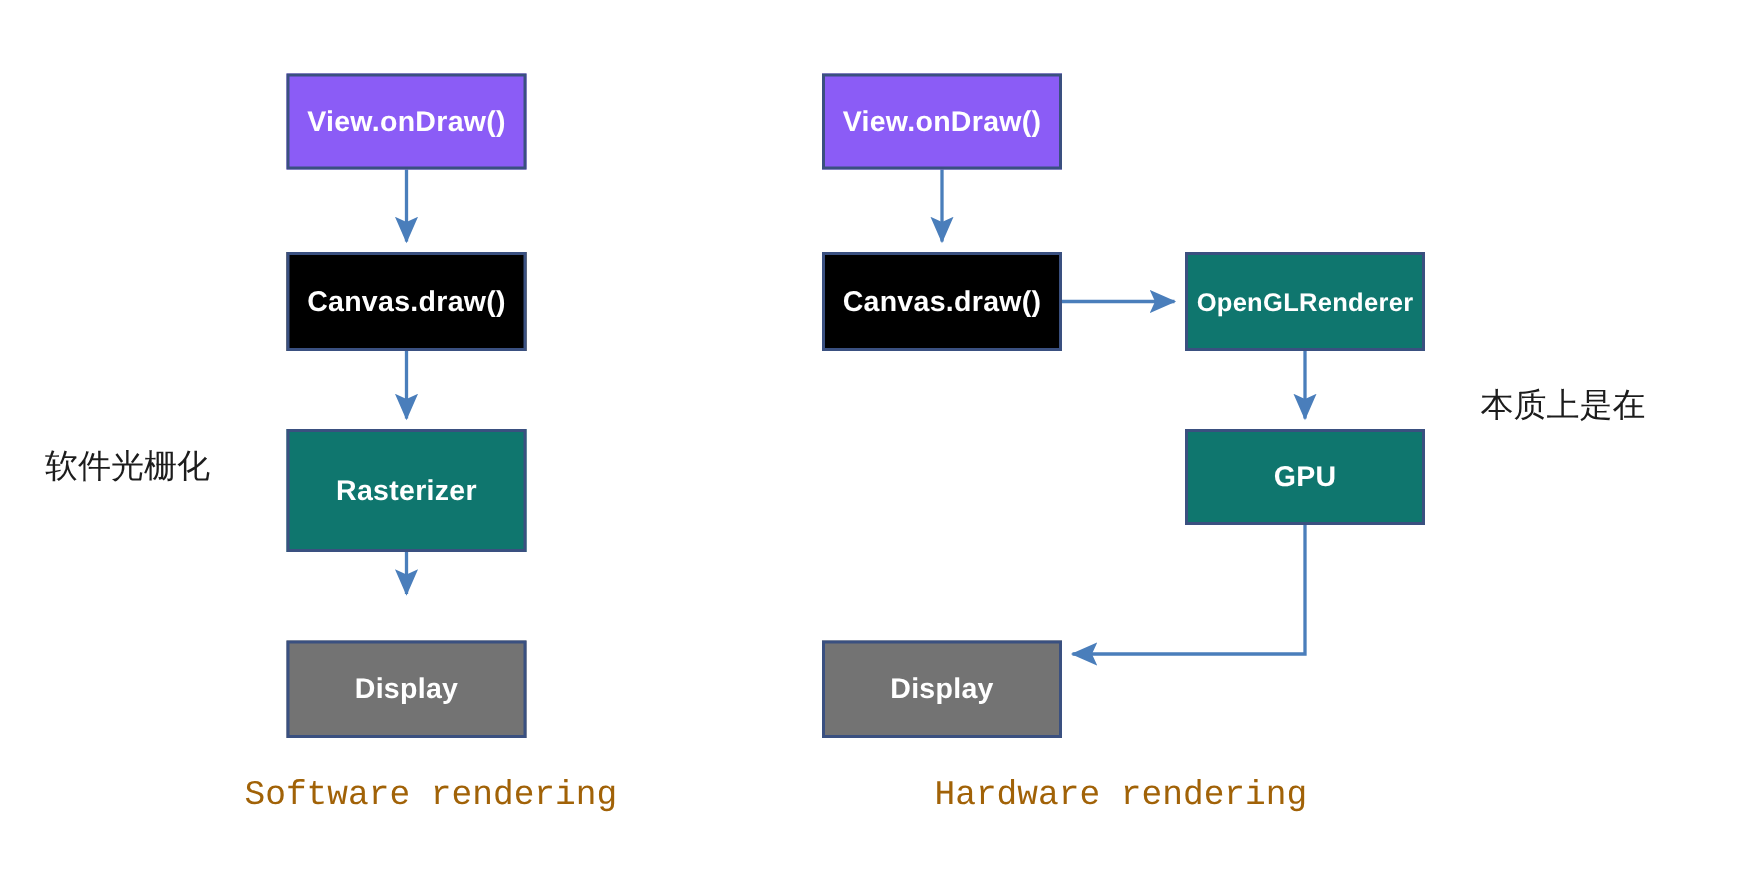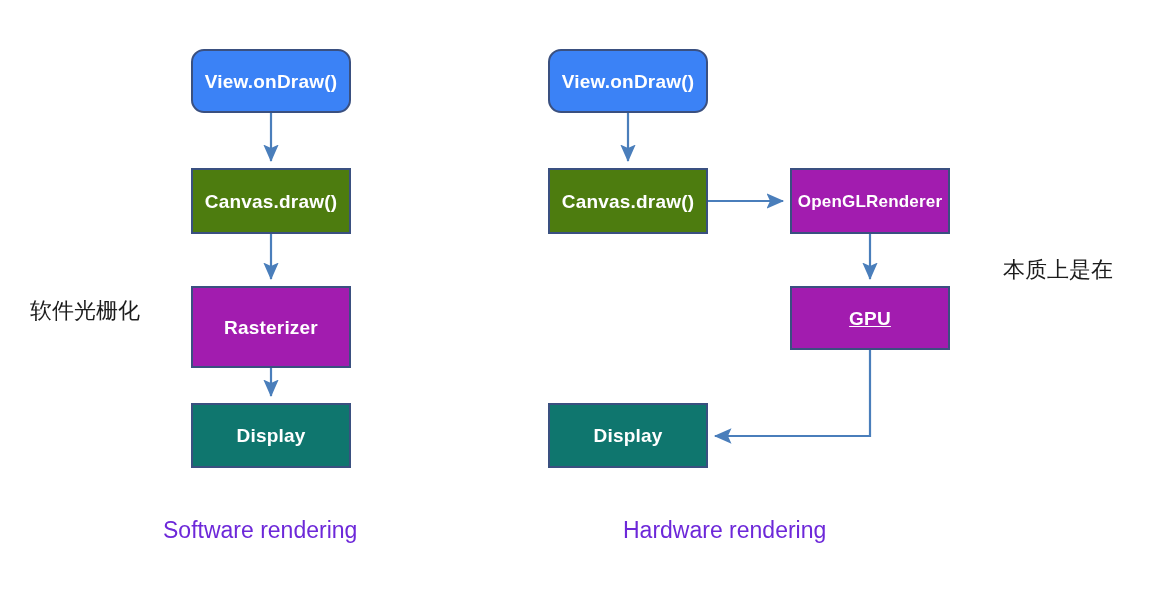--- a/index.html
+++ b/index.html
@@ -24,39 +24,40 @@
     display: flex;
     align-items: center;
     justify-content: center;
     color: #ffffff;
     font-weight: bold;
     font-size: 19px;
     letter-spacing: 0.2px;
     line-height: 1;
     white-space: nowrap;
   }
-  .node.red    { background: #3b82f6; border-radius: 13px; }
-  .node.blue   { background: #4d7c0f; }
-  .node.green  { background: #a21caf; }
-  .node.yellow { background: #0f766e; }
+  .node.red    { background: #8b5cf6; }
+  .node.blue   { background: #000000; }
+  .node.green  { background: #0f766e; }
+  .node.yellow { background: #737373; margin-top: 24px; }
 
   .edge-layer {
     position: absolute;
     left: 0;
     top: 0;
     width: 1161px;
     height: 596px;
     pointer-events: none;
   }
   .caption {
     position: absolute;
     font-size: 23px;
-    color: #6d28d9;
+    color: #a16207;
     font-weight: 400;
     white-space: nowrap;
+    font-family: Liberation Mono, monospace;
   }
   .note {
     position: absolute;
     font-size: 22px;
     color: #1c1c1c;
     line-height: 1.35;
     white-space: nowrap;
   }
 </style>
 </head>
@@ -106,27 +107,27 @@
   </div>
 
   <div class="node blue" style="left:548px; top:168px; width:160px; height:66px;">
     <span>Canvas.draw()</span>
   </div>
 
   <div class="node green" style="left:790px; top:168px; width:160px; height:66px; font-size:17px;">
     <span>OpenGLRenderer</span>
   </div>
 
-  <div class="node green" style="left:790px; top:286px; width:160px; height:64px;text-decoration:underline;">
+  <div class="node green" style="left:790px; top:286px; width:160px; height:64px;">
     <span>GPU</span>
   </div>
 
   <div class="node yellow" style="left:548px; top:403px; width:160px; height:65px;">
     <span>Display</span>
   </div>
 
-  <div class="note" style="left:987px; top:255px;margin-left:16px;">
+  <div class="note" style="left:987px; top:255px;">
     <div>本质上是在</div>
   </div>
 
   <div class="caption" style="left:623px; top:517px;text-align:center;">Hardware rendering</div>
 
 </div>
 
 </body></html>

